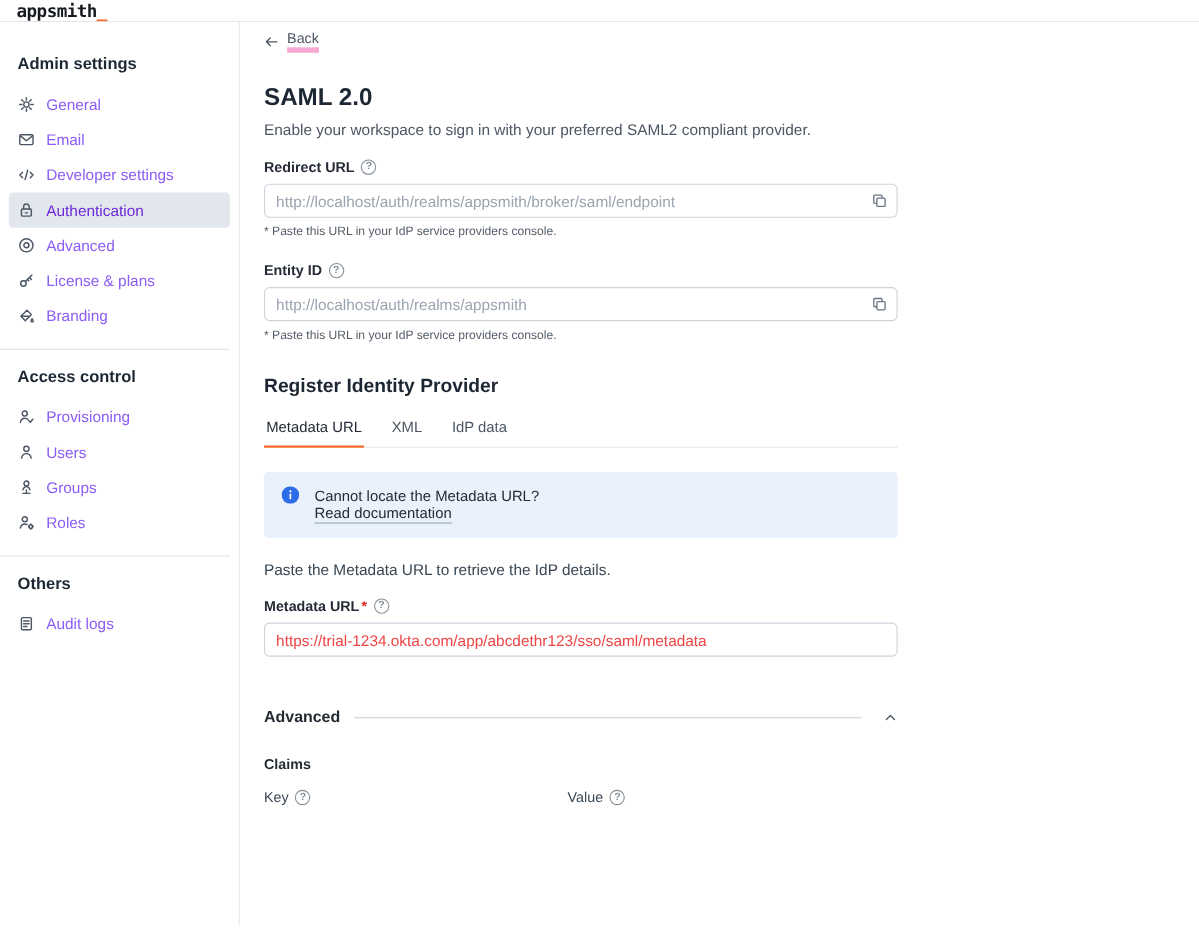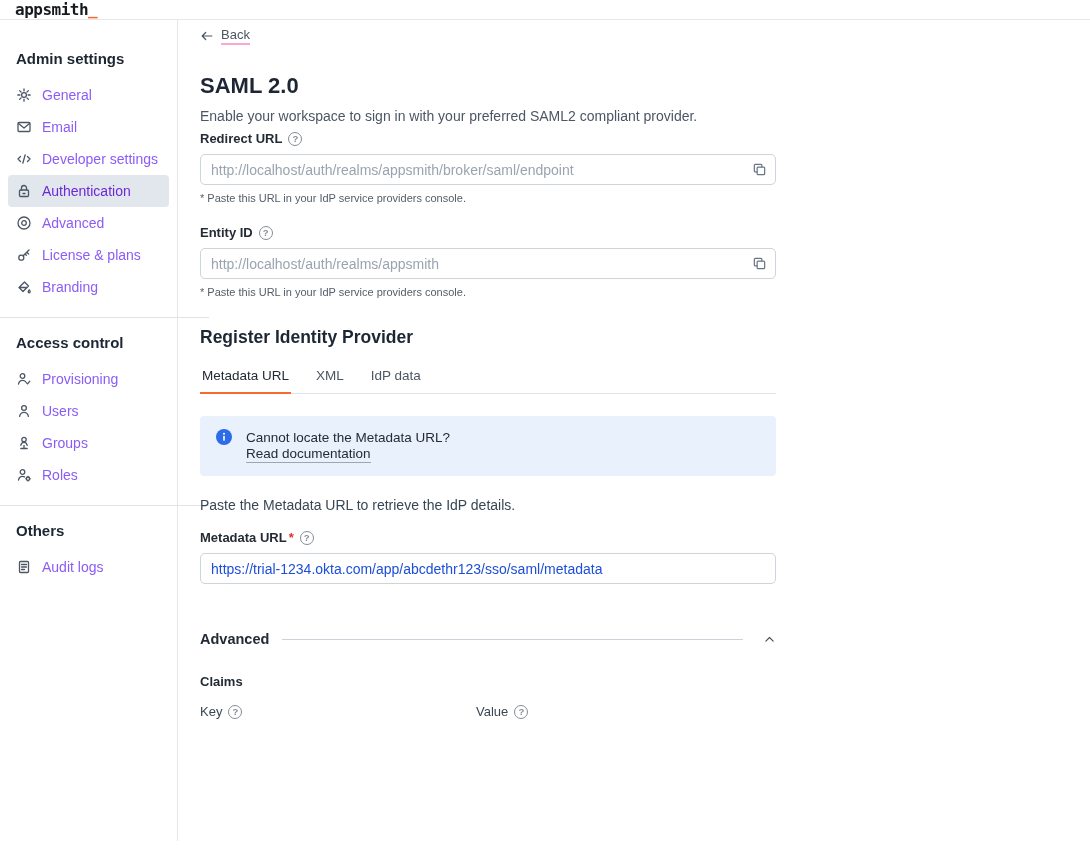--- a/index.html
+++ b/index.html
@@ -28,21 +28,21 @@
     color: #16191e;
     letter-spacing: -0.5px;
   }
   .logo .cursor { color: #f86a2b; }
 
   
   .layout { display: flex; height: 821px; }
 
   
   .sidebar {
-    width: 178px;
+    width: 218px;
     flex-shrink: 0;
     border-right: 1px solid #e4e8ec;
     padding: 14px 8px 0 8px;
   }
   .section-title {
     font-size: 15px;
     font-weight: bold;
     color: #1c2733;
     margin: 16px 8px 12px 8px;
   }
@@ -70,31 +70,31 @@
 
   .back {
     display: inline-flex;
     align-items: center;
     gap: 7px;
     font-size: 13px;
     color: #4c5664;
     cursor: pointer;
     text-decoration: none;
   }
-  .back-label { border-bottom: 2px solid #f9a8d4; padding-bottom: 1px; }
+  .back-label { border-bottom: 5px solid #f9a8d4; padding-bottom: 1px; }
 
   .page-title {
     font-size: 22px;
     font-weight: bold;
     color: #1c2733;
     margin-top: 27px;
   }
   .subtitle { font-size: 14px; color: #4c5664; margin-top: 9px; }
 
-  .field { margin-top: 7px; }
+  .field { margin-top: 18px; }
   .field-label {
     display: flex;
     align-items: center;
     gap: 6px;
     font-size: 13px;
     font-weight: bold;
     color: #242b35;
     margin-bottom: 8px;
   }
   .field-label .req { color: #e22c2c; margin-left: -4px; }
@@ -112,21 +112,21 @@
   .help-icon::before { content: "?"; font-size: 9.5px; line-height: 1; }
 
   .text-input { position: relative; }
   .text-input input, .plain-input {
     width: 100%;
     height: 31px;
     border: 1px solid #ccd4dc;
     border-radius: 5px;
     padding: 0 10px;
     font-size: 14px;
-    color: #1d4ed8;
+    color: #ef4444;
     font-family: "Liberation Sans", sans-serif;
     background: #fff;
     outline: none;
   }
   .text-input input { padding-right: 34px; }
   input::placeholder { color: #9aa4b0; opacity: 1; }
   .copy-btn {
     position: absolute;
     right: 9px; top: 8px;
     color: #6a7585;

